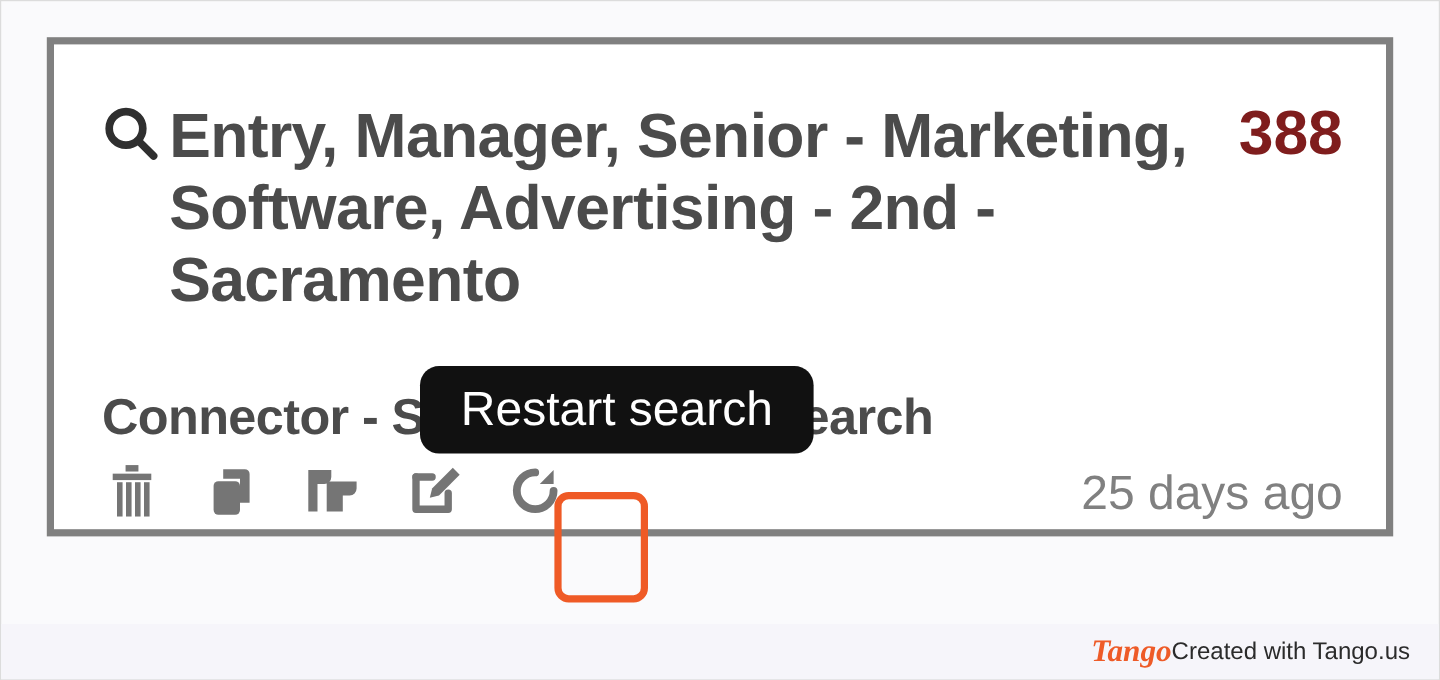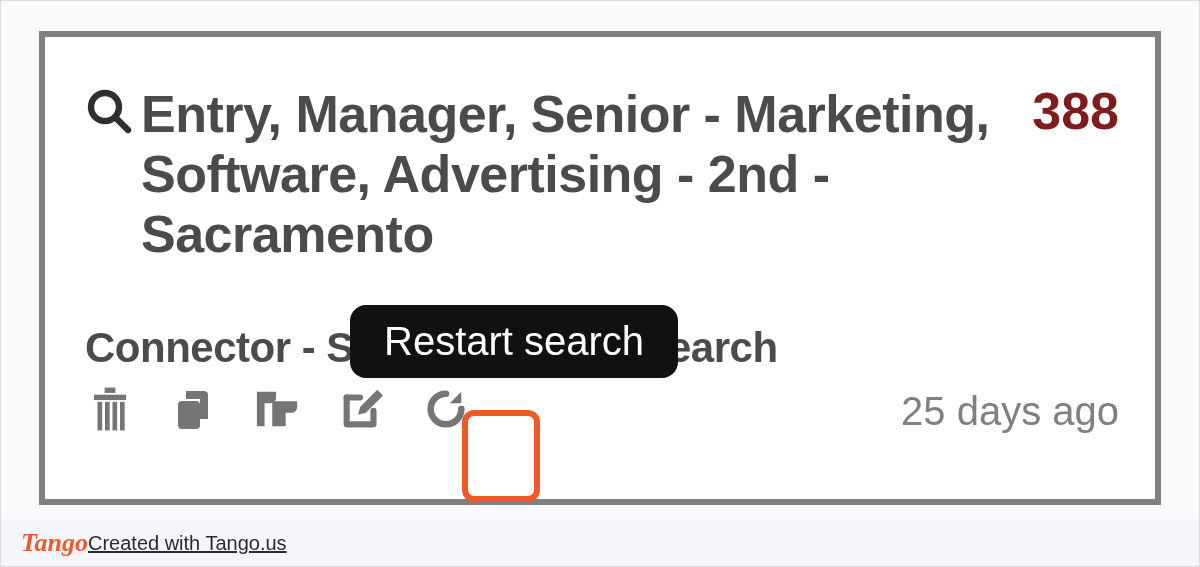--- a/index.html
+++ b/index.html
@@ -16,21 +16,21 @@
     position: absolute;
     top: 0; left: 0; right: 0; bottom: 0;
     border: 1px solid #dcdcdc;
     background: #fafafc;
   }
   .panel {
     position: absolute;
     top: 30px;
     left: 38px;
     width: 1122px;
-    height: 474px;
+    height: 416px;
     border: 6px solid #808080;
     background: #ffffff;
     padding: 48px 36px 22px 40px;
   }
   .title-row {
     display: flex;
     align-items: flex-start;
     gap: 0;
   }
   .search-icon-wrap {
@@ -105,34 +105,33 @@
     border-radius: 16px;
     white-space: nowrap;
   }
   .footer {
     position: absolute;
     left: 0; right: 0; bottom: 0;
     height: 46px;
     background: #f6f5fa;
     display: flex;
     align-items: center;
-    justify-content: flex-start;
+    justify-content: flex-end;
     padding: 0 24px 0 20px;
   }
   .tango-logo {
     font-family: "Brush Script MT", "Segoe Script", cursive;
     font-size: 26px;
     color: #ee5b28;
     font-style: italic;
     font-weight: 600;
   }
   .footer-text {
     color: #2b2b2b;
     font-size: 20px;
-    text-decoration: underline;
   }
 </style>
 </head>
 <body>
 
 <div class="outer">
 
   <div class="panel">
 
     <div class="title-row">

